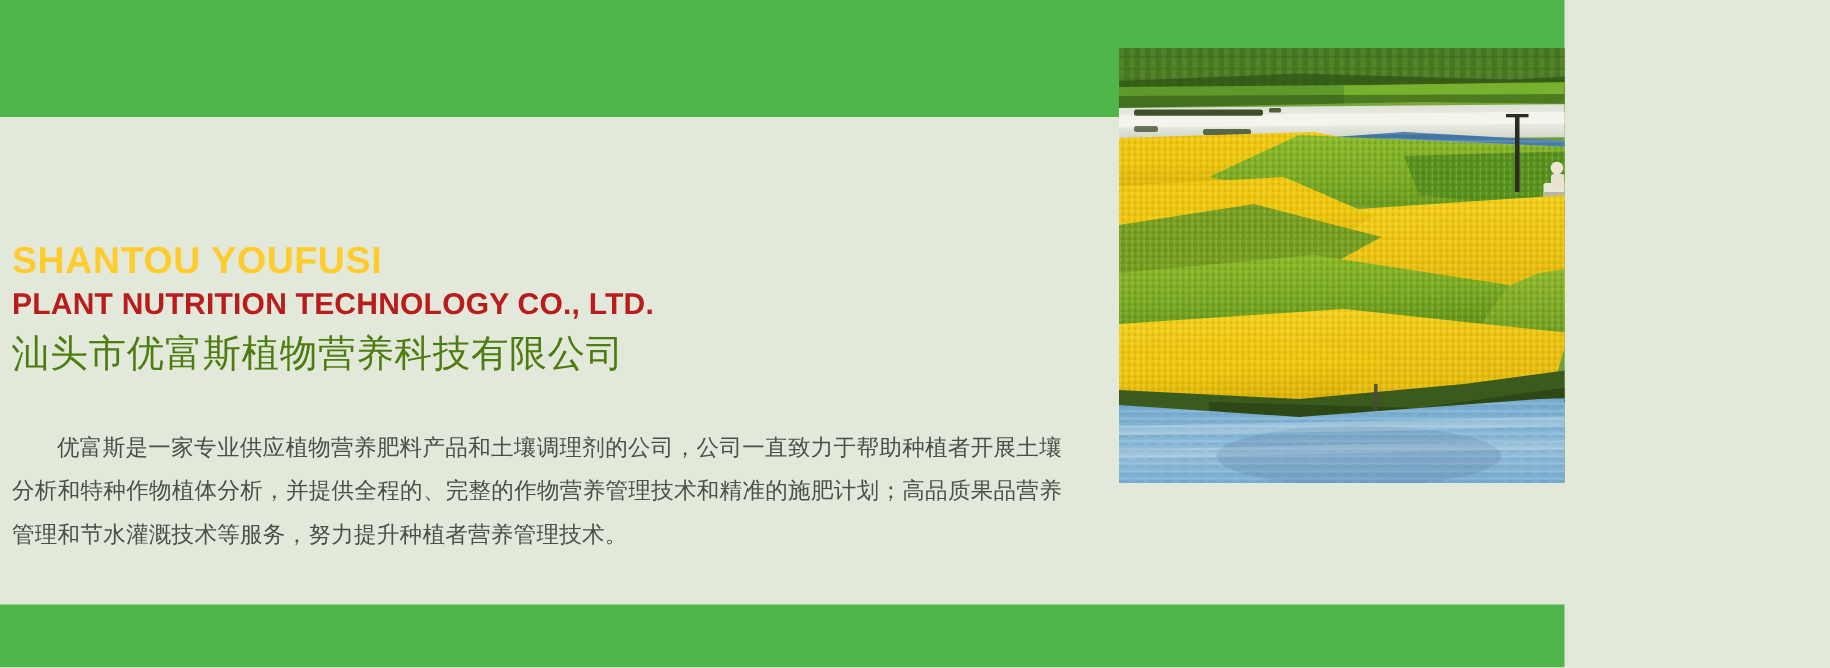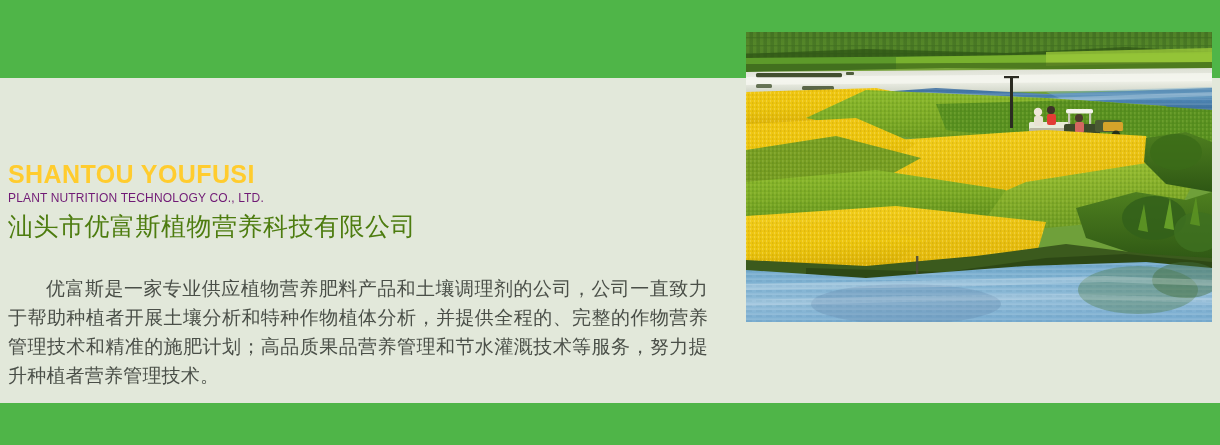--- a/index.html
+++ b/index.html
@@ -9,21 +9,21 @@
   body {
     width: 1220px;
     height: 445px;
     overflow: hidden;
     font-family: "Liberation Sans", "DejaVu Sans", sans-serif;
     background: #e2e8da;
   }
 
   .page {
     position: relative;
-    width: 1220px;
+    width: 1043px;
     height: 445px;
     background: #e2e8da;
     overflow: hidden;
   }
 
   
   .band {
     position: absolute;
     left: 0;
     width: 1220px;
@@ -50,43 +50,43 @@
     font-size: 25px;
     font-weight: bold;
     letter-spacing: 0.4px;
     color: #ffcc2e;
     line-height: 1.15;
     margin: 0 0 2px 0;
     white-space: nowrap;
   }
 
   .brand-sub {
-    font-size: 12px;
-    font-weight: normal;
+    font-size: 20px;
+    font-weight: bold;
     letter-spacing: 0.15px;
-    color: #701a75;
+    color: #b91c1c;
     line-height: 1.2;
     margin: 0 0 6px 0;
     white-space: nowrap;
   }
 
   .brand-cn {
     font-size: 25px;
     font-weight: normal;
     letter-spacing: 0.5px;
     color: #4d7c0f;
     line-height: 1.25;
     margin: 0;
     white-space: nowrap;
   }
 
   .intro {
     margin: 32px 0 0 0;
     width: 700px;
-    font-size: 19px;
+    font-size: 15px;
     line-height: 29px;
     color: #4a4f48;
     text-align: justify;
     text-indent: 2em;
     letter-spacing: 0.2px;
   }
 
   
   .photo {
     position: absolute;

